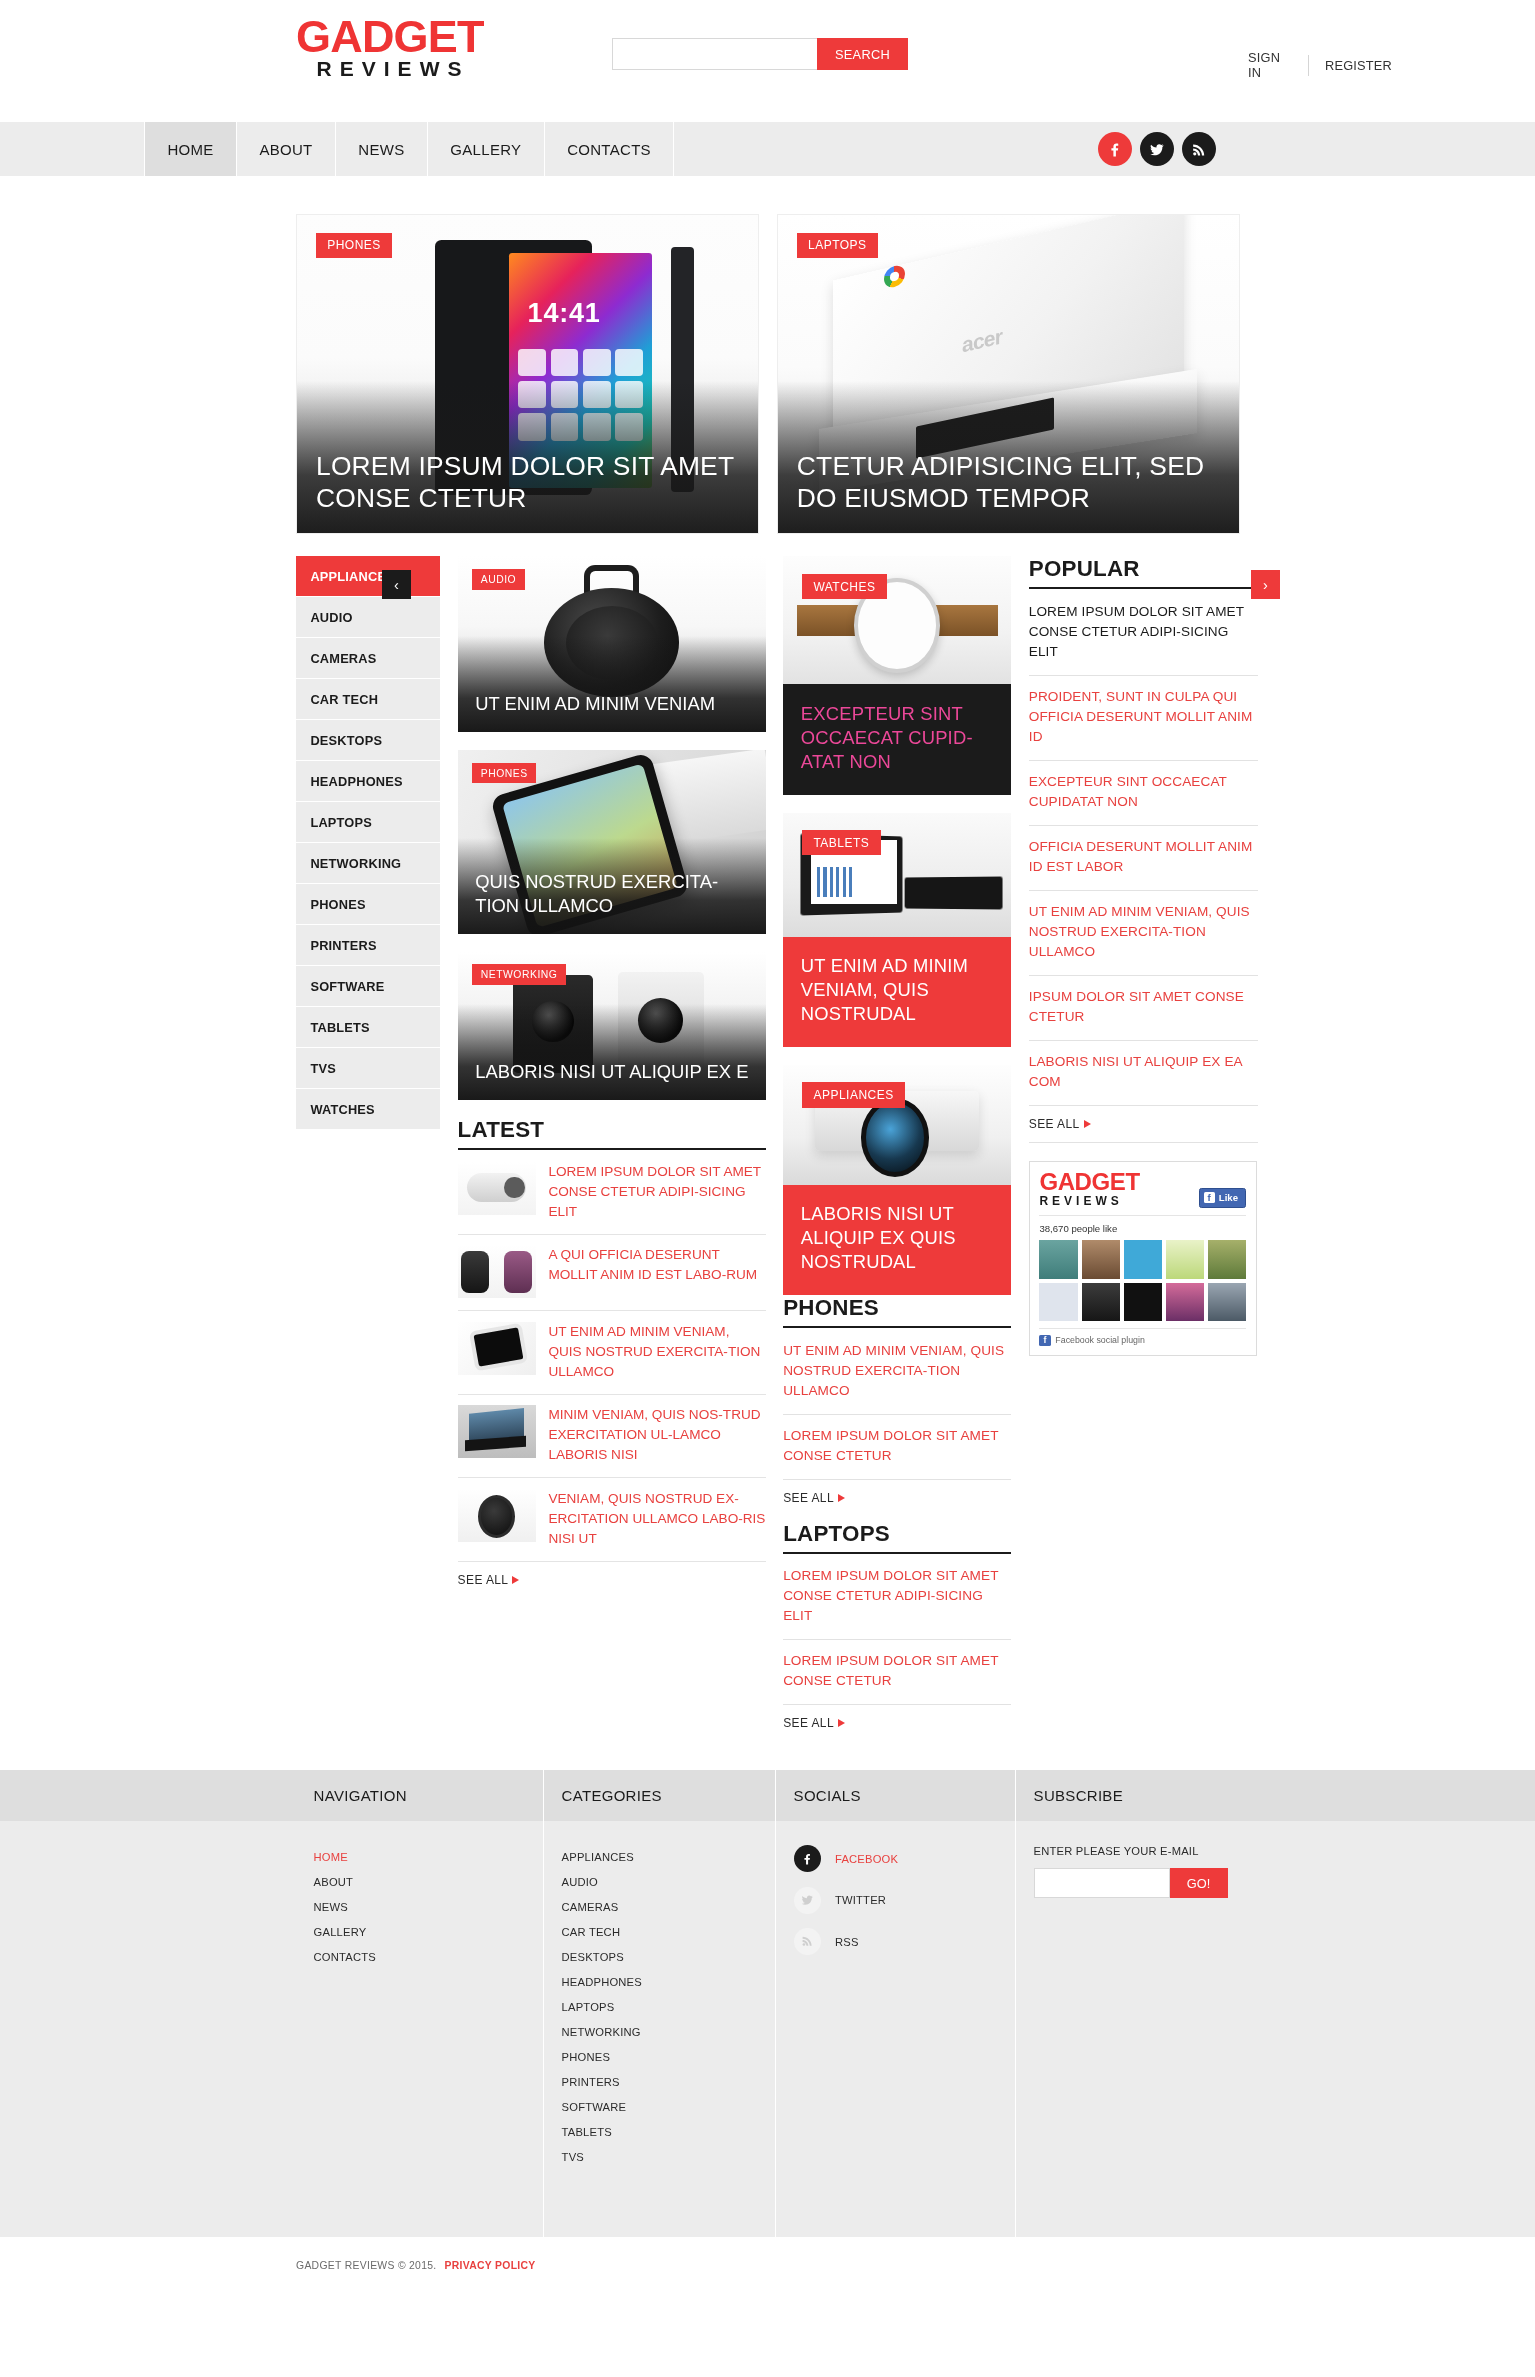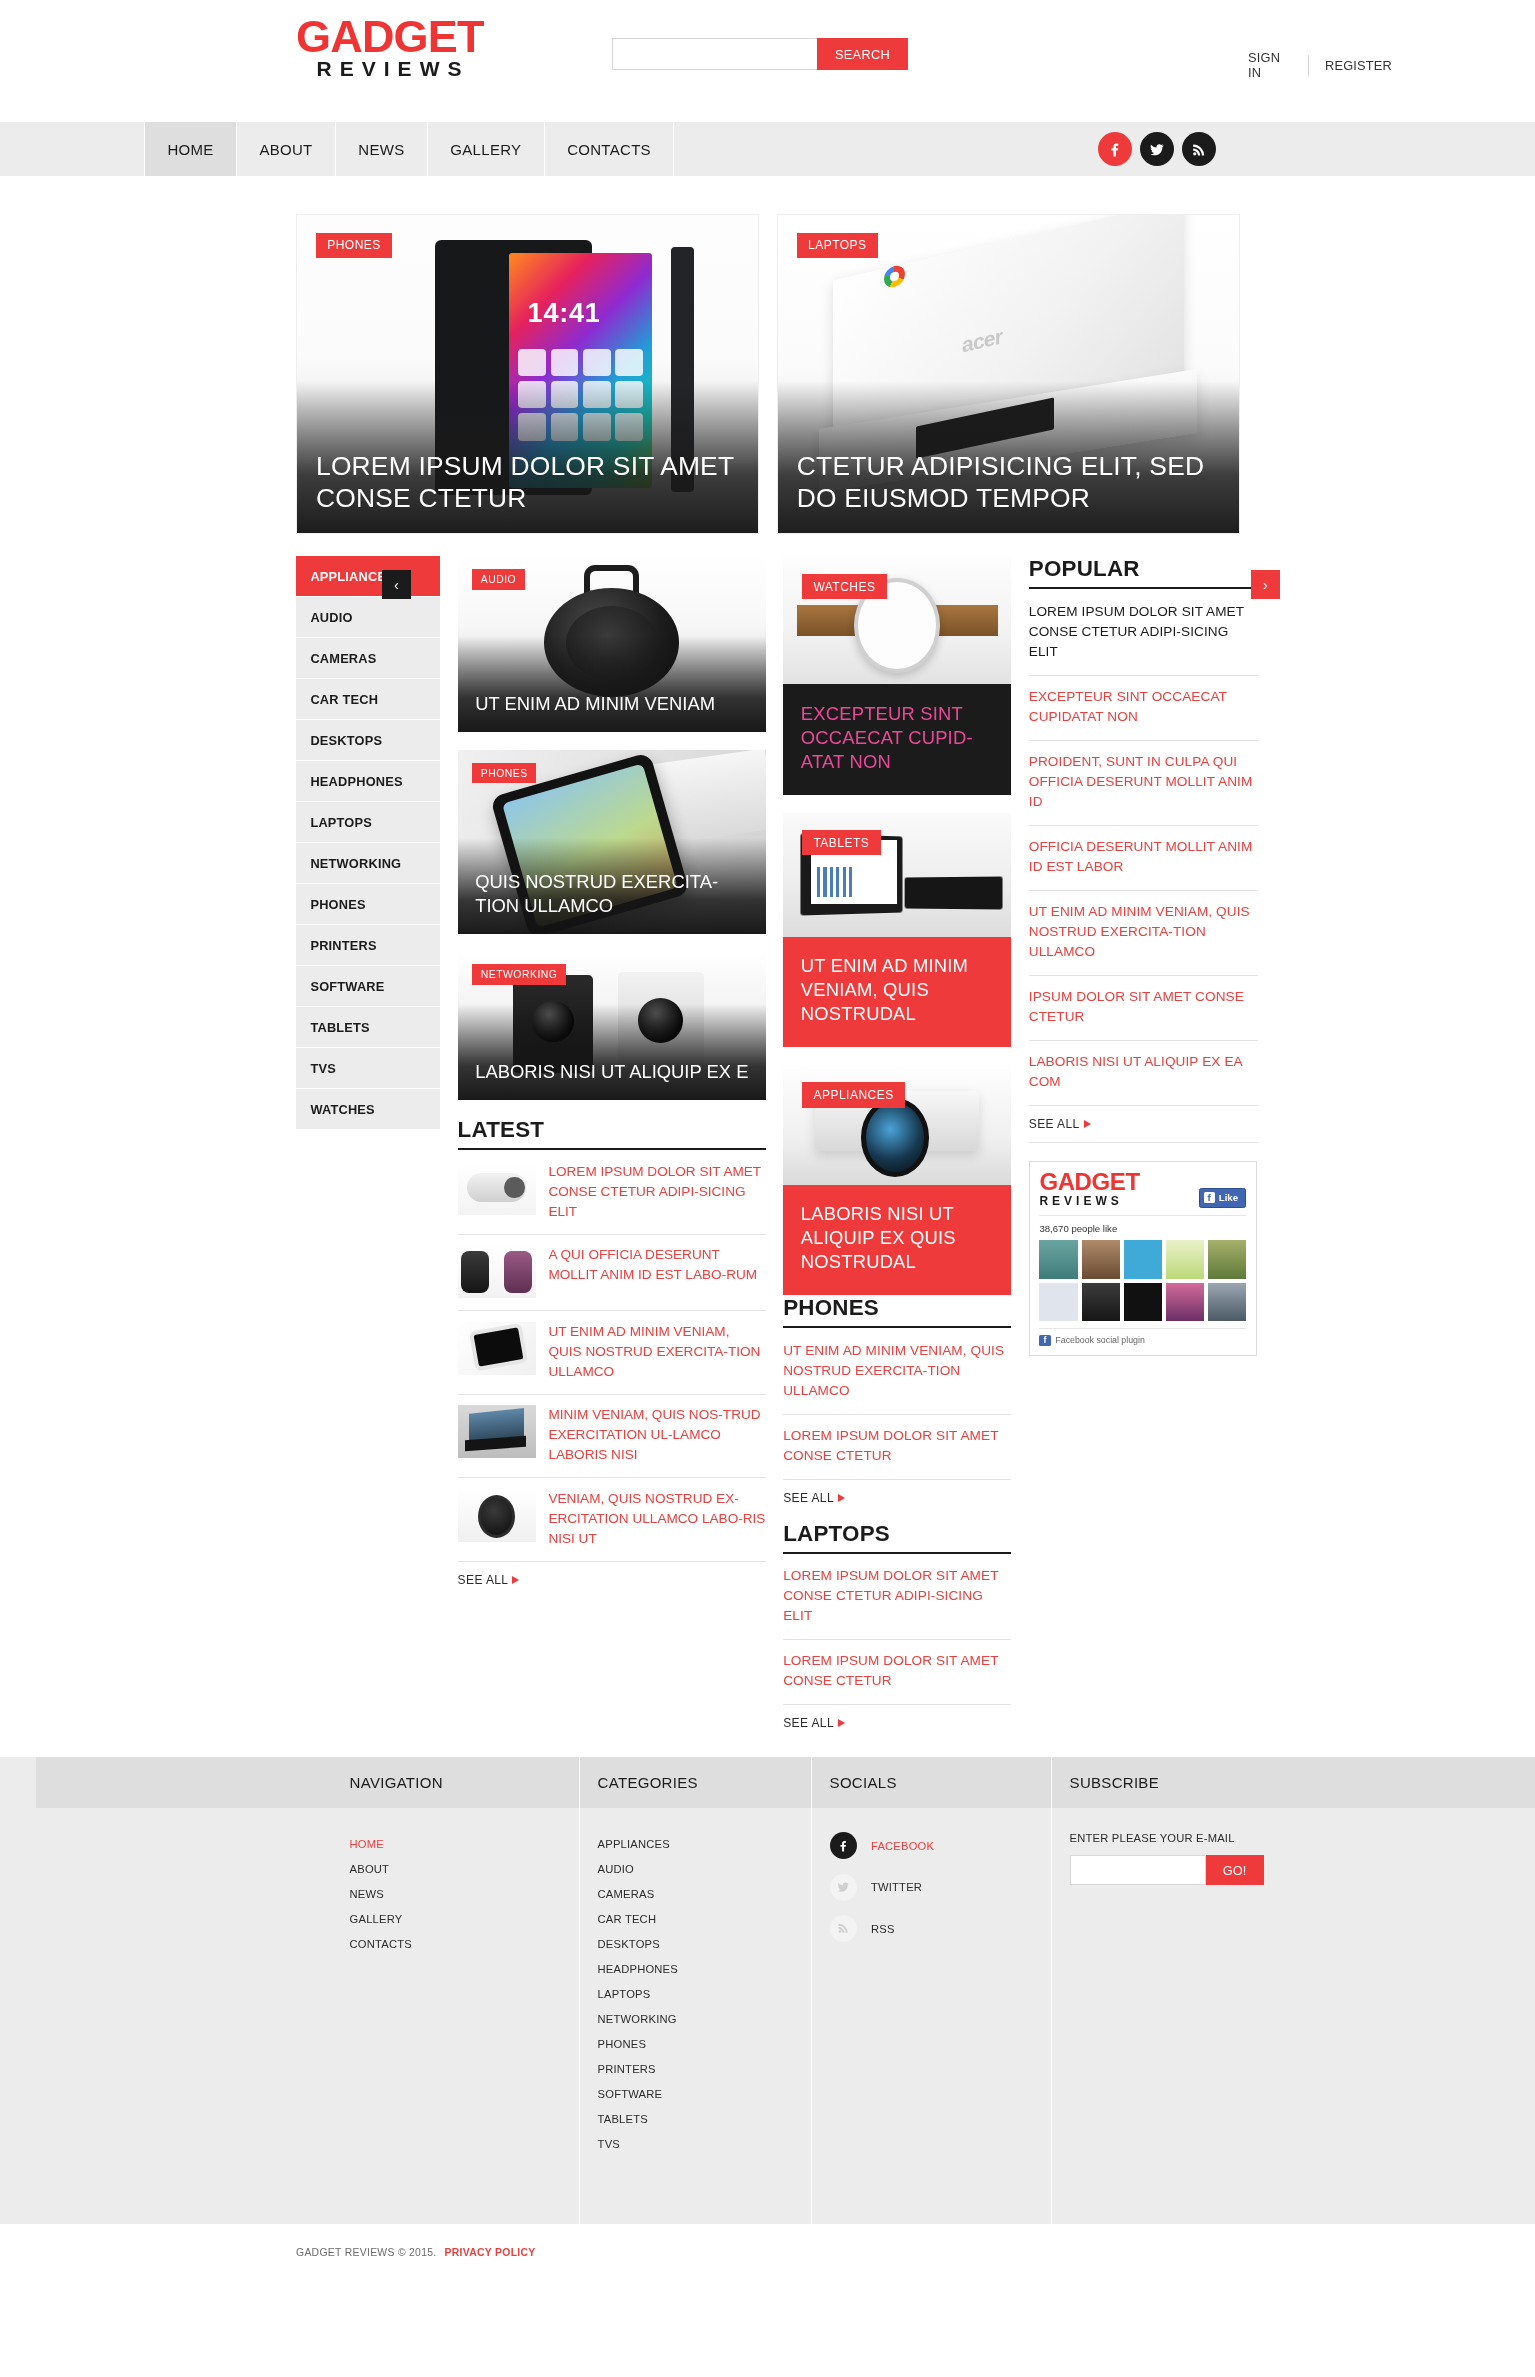--- a/index.html
+++ b/index.html
@@ -190,21 +190,21 @@
   .fbw-count { font-size: 9.6px; color: #333; padding: 7.2px 0 6.4px 0; border-top: 0.8px solid #e5e5e5; margin-top: 7.2px; }
   .fbw-grid { display: grid; grid-template-columns: repeat(5, 1fr); gap: 4px; }
   .fbw-grid div { width: 100%; padding-top: 100%; }
   .fbw-foot {
     border-top: 0.8px solid #e5e5e5; margin-top: 7.2px; padding-top: 5.6px;
     display: flex; align-items: center; gap: 4.8px; font-size: 8.8px; color: #666;
   }
   .fbw-foot .fi { width: 11.2px; height: 11.2px; background: #4267b2; color:#fff; font-size:8.8px; font-weight:bold; text-align:center; line-height:11.2px; border-radius:1.6px;}
 
   
-  .footer { width: 1536px; background: #ececec; margin-top: 22px; padding-left: 36px; }
+  .footer { width: 1536px; background: #ececec; margin-top: 35px; }
   .footer-top { width: 1536px; background: #dedede; height: 51px; }
   .footer-top-inner { width: 1536px; display: flex; height: 51px; }
   .ftitle {
     display: flex; align-items: center; font-size: 15px; color: #1b1b1b; letter-spacing: 0.3px;
     border-right: 0.8px solid #fff; padding-left: 17.6px;
   }
   .footer-body-inner { width: 1536px; display: flex; min-height: 416px; }
   .fcol { border-right: 0.8px solid #fff; padding: 24px 17.6px; }
   .fcol ul { list-style: none; }
   .fcol ul li { font-size: 11.2px; line-height: 25px; color: #2b2b2b; letter-spacing: 0.2px; }
@@ -574,22 +574,22 @@
           <span>SEE ALL</span>
           <span class="tri"></span>
         </div>
       </div>
     </div>
 
     <div class="col-4">
       <div class="sec-head">POPULAR</div>
       <ul class="plist">
         <li class="first"><span>LOREM IPSUM DOLOR SIT AMET CONSE CTETUR ADIPI-SICING ELIT</span></li>
+        <li><a href="#">PROIDENT, SUNT IN CULPA QUI OFFICIA DESERUNT MOLLIT ANIM ID</a></li>
         <li><a href="#">EXCEPTEUR SINT OCCAECAT CUPIDATAT NON</a></li>
-        <li><a href="#">PROIDENT, SUNT IN CULPA QUI OFFICIA DESERUNT MOLLIT ANIM ID</a></li>
         <li><a href="#">OFFICIA DESERUNT MOLLIT ANIM ID EST LABOR</a></li>
         <li><a href="#">UT ENIM AD MINIM VENIAM, QUIS NOSTRUD EXERCITA-TION ULLAMCO</a></li>
         <li><a href="#">IPSUM DOLOR SIT AMET CONSE CTETUR</a></li>
         <li><a href="#">LABORIS NISI UT ALIQUIP EX EA COM</a></li>
       </ul>
       <div class="seeall" style="border-bottom:0.8px solid #e2e2e2;padding-bottom:11.2px">
         <span>SEE ALL</span>
         <span class="tri"></span>
       </div>
 

